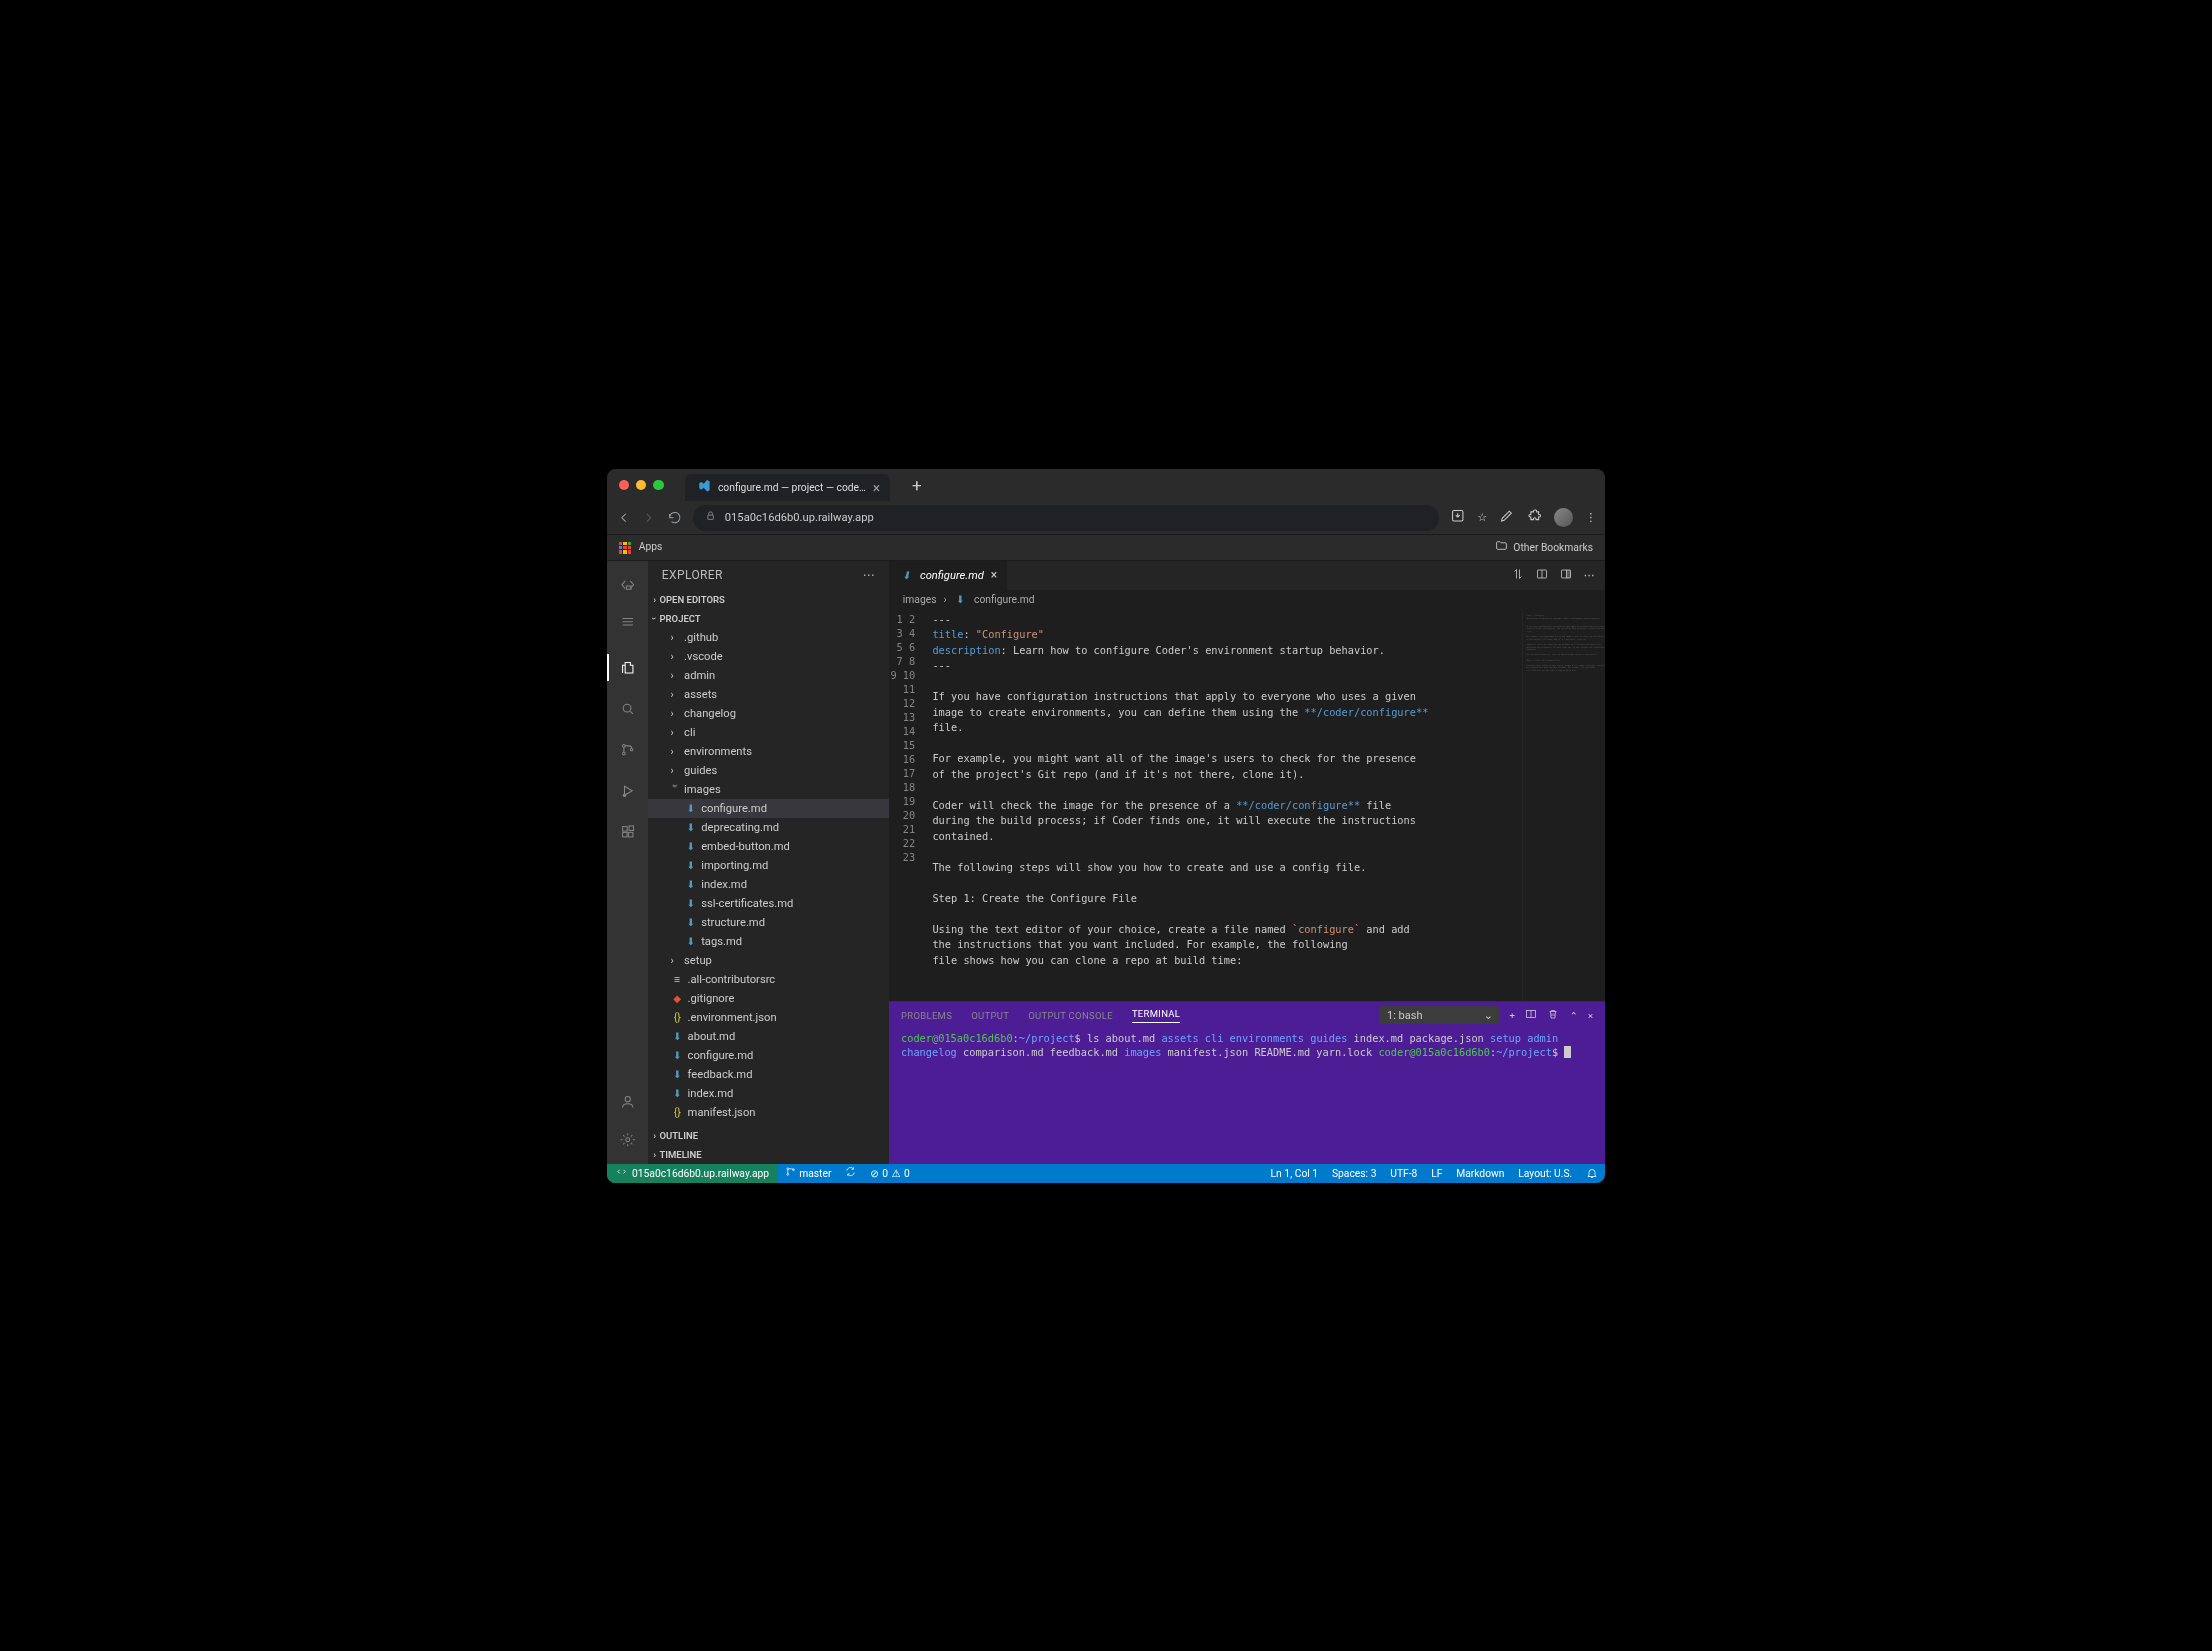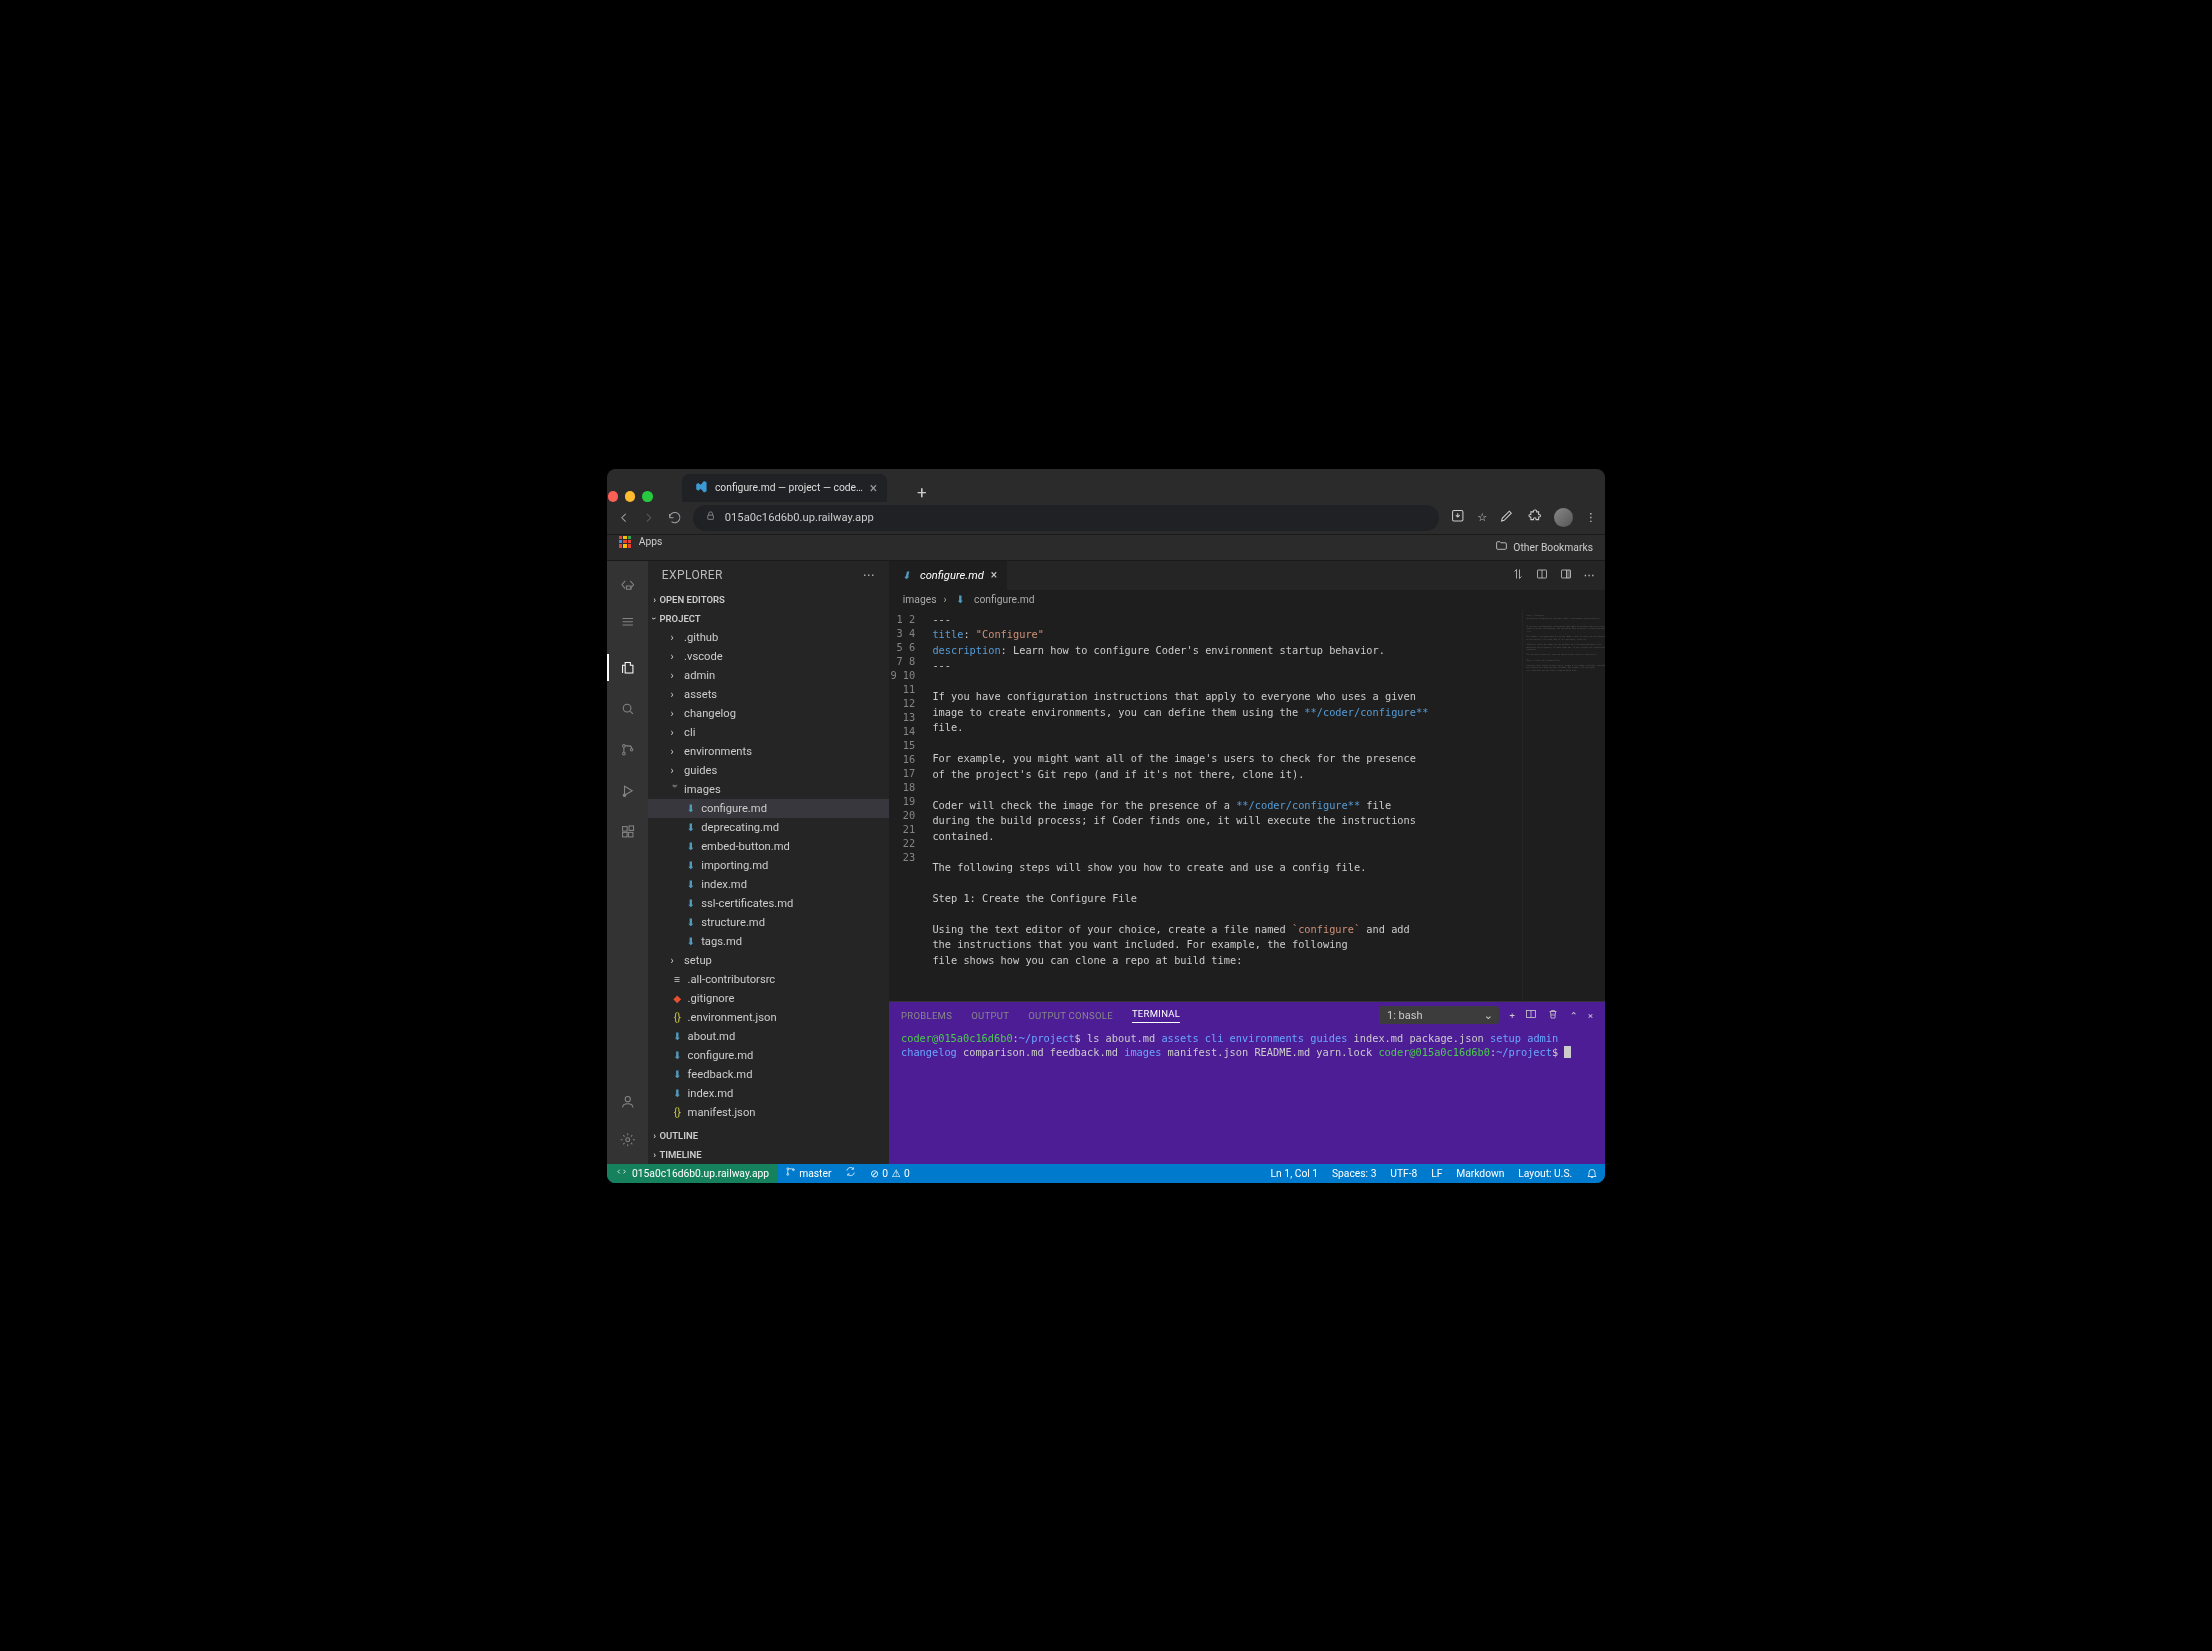--- a/index.html
+++ b/index.html
@@ -23,23 +23,23 @@
   display: flex;
   flex-direction: column;
   box-shadow: 0 8.6px 52px rgba(0,0,0,.6);
 }
 
 
 .titlebar {
   background: #2b2b2b;
   height: 33px;
   display: flex;
-  align-items: flex-end;
-  padding: 0 1px;
-  gap: 21px;
+  align-items: center;
+  padding: 0 12px;
+  gap: 13px;
 }
 .traffic { display:flex; gap:6.9px; margin-right:8.6px; }
 .dot { width:10.3px; height:10.3px; border-radius:50%; }
 .dot.r{background:#ff5f57}.dot.y{background:#febc2e}.dot.g{background:#28c840}
 .browser-tab {
   background:#202124; border-radius:6.9px 6.9px 0 0; height:27.5px;
   display:flex; align-items:center; padding:0 10.3px; gap:6.9px;
   min-width:181px; color:#ddd; font-size:10.3px; margin-top:5.2px;
 }
 .browser-tab .close{color:#999;font-size:13.8px;cursor:pointer}
@@ -51,21 +51,21 @@
 }
 .nav-ico{color:#9aa0a6;cursor:pointer;display:flex;align-items:center}
 .url-bar {
   flex:1; background:#202124; border-radius:17px; height:26px;
   display:flex; align-items:center; padding:0 12px; gap:8.6px;
   color:#ccc; font-size:11.2px;
 }
 .lock{color:#9aa0a6}
 .toolbar-right{display:flex;gap:12px;align-items:center;color:#ccc}
 .avatar{width:19px;height:19px;border-radius:50%;background:linear-gradient(135deg,#888,#555)}
-.bookmarks-bar{background:#2b2b2b;height:26px;display:flex;padding:0 12px;justify-content:space-between;font-size:10.3px;color:#ccc;border-bottom:0.9px solid #1a1a1a}
+.bookmarks-bar{background:#2b2b2b;height:26px;display:flex;align-items:center;padding:0 12px;justify-content:space-between;font-size:10.3px;color:#ccc;border-bottom:0.9px solid #1a1a1a}
 .apps-ico{width:12px;height:12px;display:inline-grid;grid-template-columns:repeat(3,3.4px);grid-template-rows:repeat(3,3.4px);gap:0.9px;margin-right:5.2px;vertical-align:middle}
 .apps-ico span{background:#ea4335}
 .apps-ico span:nth-child(2){background:#fbbc04}.apps-ico span:nth-child(3){background:#34a853}
 .apps-ico span:nth-child(4){background:#4285f4}.apps-ico span:nth-child(6){background:#ea4335}
 .apps-ico span:nth-child(8){background:#fbbc04}
 
 
 .vscode{flex:1;display:flex;background:#1e1e1e;min-height:0}
 .activity-bar{width:41px;background:#333333;display:flex;flex-direction:column;align-items:center;padding-top:6.9px;gap:6.9px}
 .act-top{width:41px;display:flex;flex-direction:column;align-items:center;gap:3.4px;padding-bottom:5.2px}

